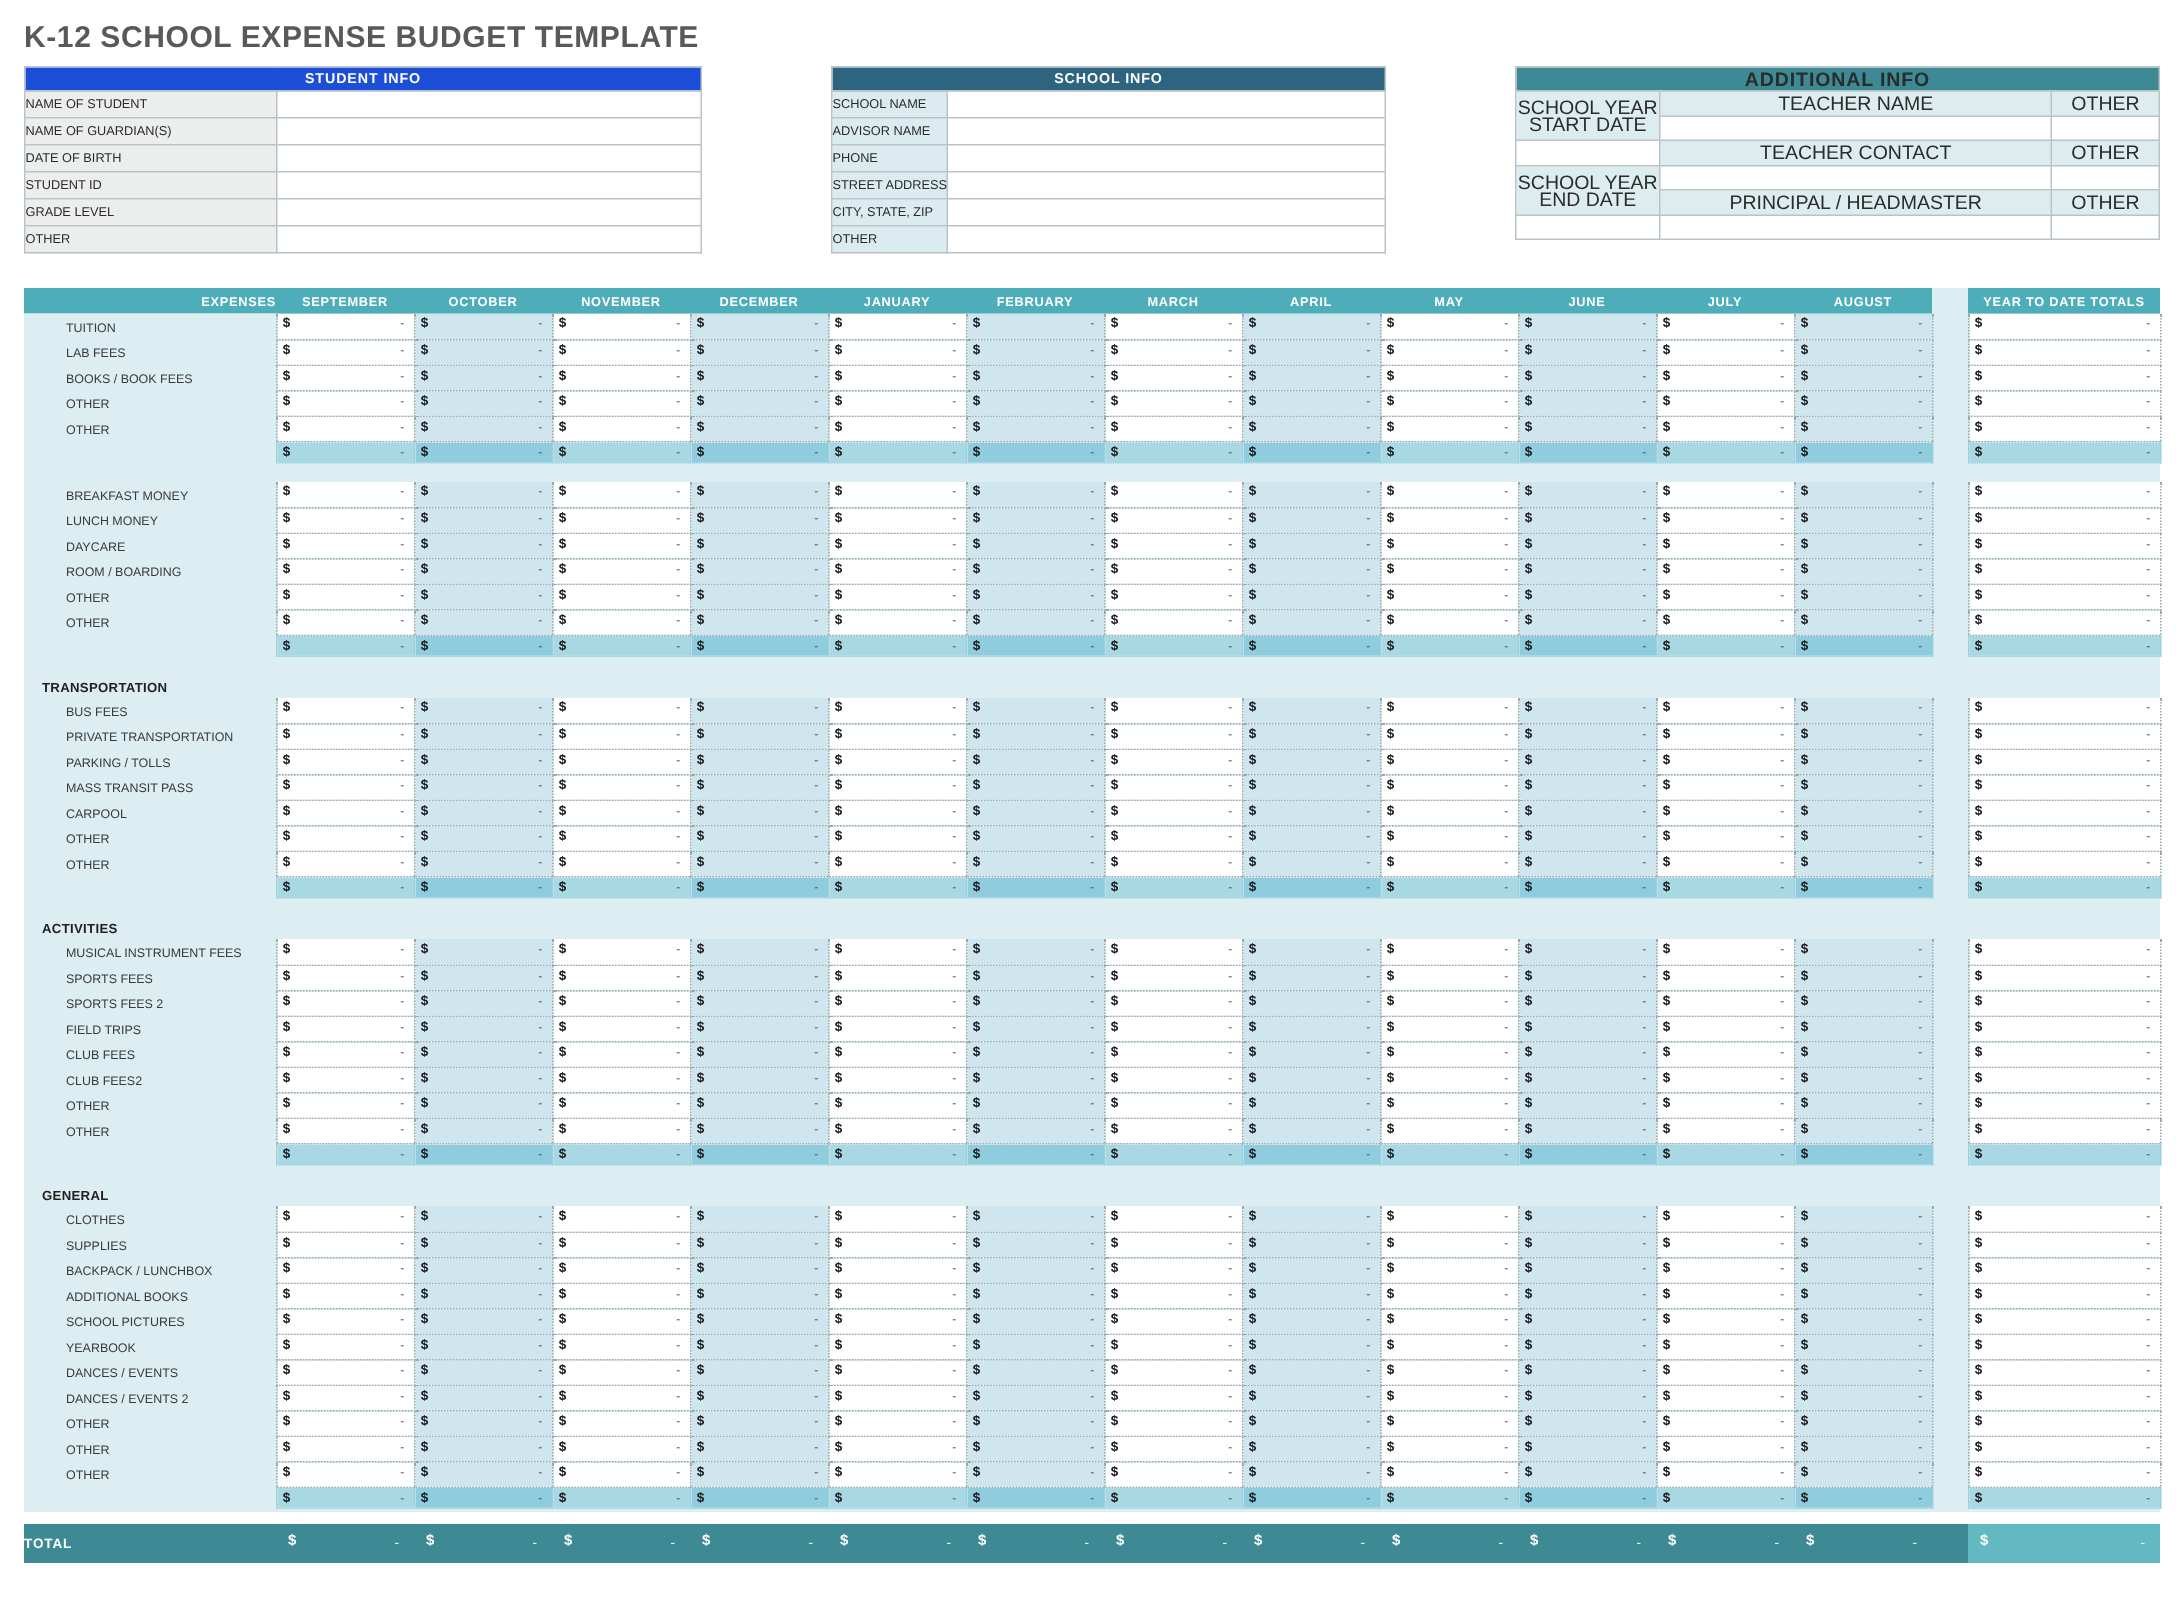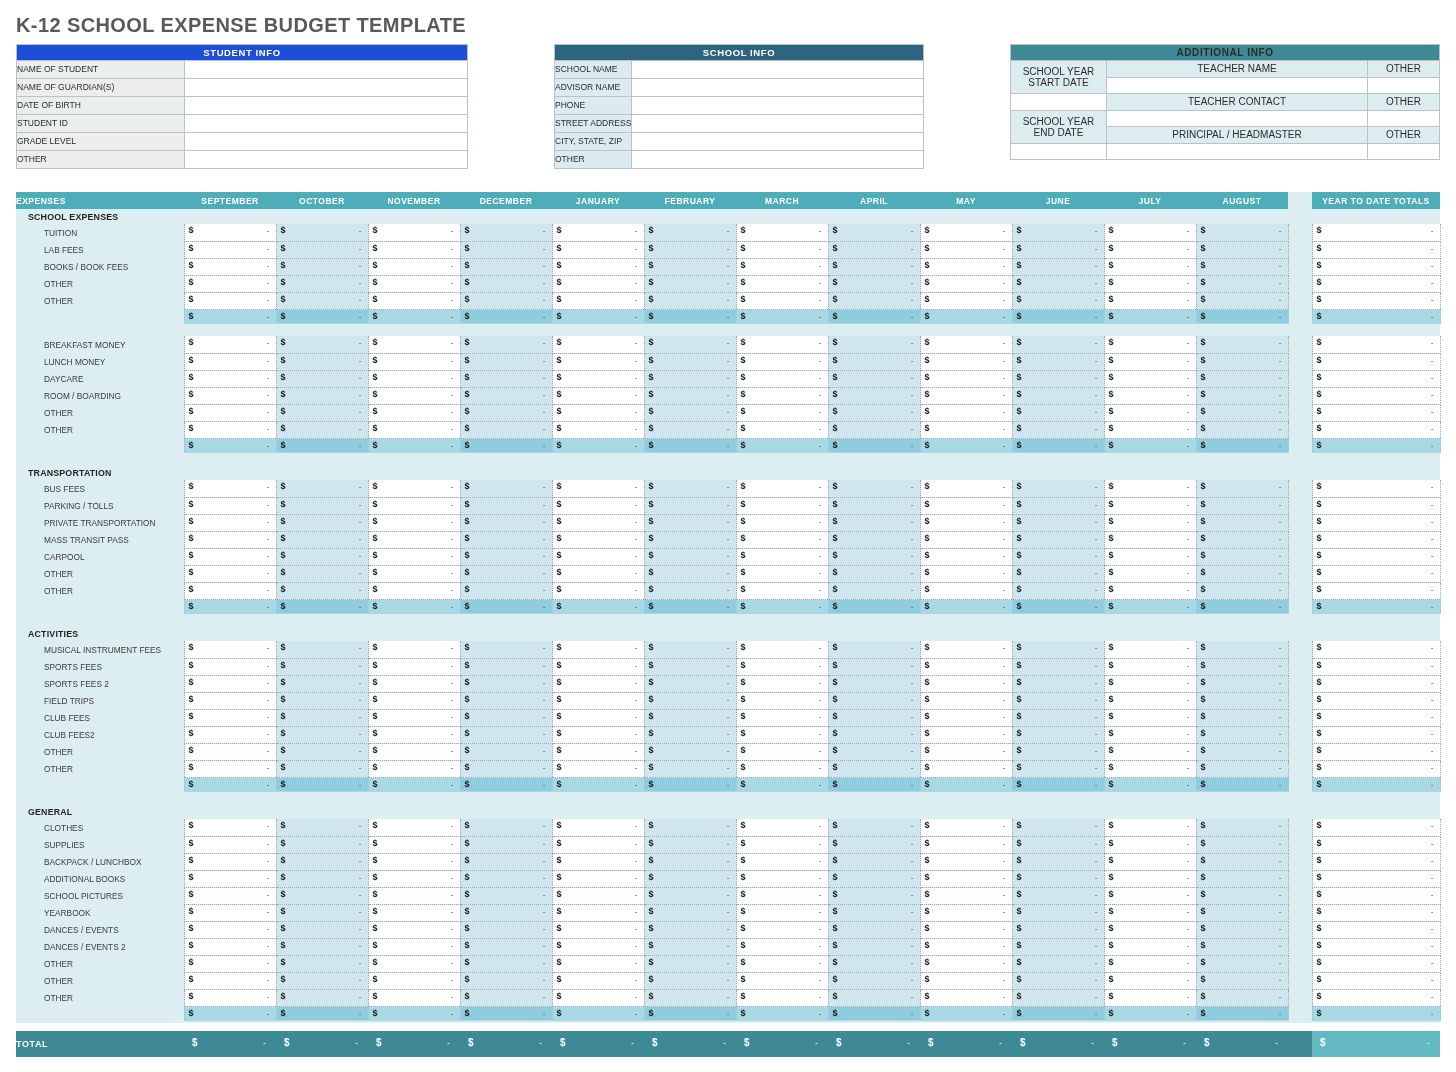--- a/index.html
+++ b/index.html
@@ -52,21 +52,21 @@
   #student-panel .lbl { background: #eceded; width: 168px; }
 
   
   #school-panel { left: 554px; top: 0; width: 370px; }
   #school-panel .panel-head { background: #2d6480; }
   #school-panel .lbl { background: #dcebf0; width: 74px; }
 
   
   #additional-panel { left: 1010px; top: 0; width: 430px; }
   #additional-panel .panel-head { background: #3d8a94; }
-  #additional-panel td { font-size: 10px; color: #2b2b2b; text-align: center; }
+  #additional-panel td { font-size: 13px; color: #2b2b2b; text-align: center; }
   .ai-side {
     background: #dcecef; text-align: center; width: 96px;
     font-size: 8.5px; line-height: 11px; color: #2b2b2b;
   }
   .ai-side-blank { background: #ffffff; }
   .ai-sub {
     background: #dcecef; text-align: center;
     height: 16px; line-height: 16px;
   }
   .ai-in { background: #ffffff; height: 16px; }
@@ -90,21 +90,21 @@
   
   thead th {
     background: #4dadb8;
     color: #ffffff;
     font-size: 8.5px;
     font-weight: bold;
     letter-spacing: .5px;
     height: 17px;
     text-align: center;
   }
-  thead th.h-label { text-align: left; }
+  thead th.h-label { text-align: right; }
   thead th.h-gap { background: #dceef2; }
 
   
   tr.section-row td {
     height: 15px;
     font-size: 8.8px;
     font-weight: bold;
     color: #231f20;
     padding-left: 12px;
     background: #dceef2;
@@ -335,37 +335,20 @@
           <th>APRIL</th>
           <th>MAY</th>
           <th>JUNE</th>
           <th>JULY</th>
           <th>AUGUST</th>
           <th class="h-gap"></th>
           <th>YEAR TO DATE TOTALS</th>
         </tr>
     </thead>
     <tbody id="budget-body">
-        <tr class="section-row">
-          <td>SCHOOL EXPENSES</td>
-          <td class="blank"></td>
-          <td class="blank"></td>
-          <td class="blank"></td>
-          <td class="blank"></td>
-          <td class="blank"></td>
-          <td class="blank"></td>
-          <td class="blank"></td>
-          <td class="blank"></td>
-          <td class="blank"></td>
-          <td class="blank"></td>
-          <td class="blank"></td>
-          <td class="blank"></td>
-          <td class="blank"></td>
-          <td class="blank"></td>
-        </tr>
         <tr class="item-row">
           <td class="rowlabel">TUITION</td>
           <td class="cell odd">
             <span class="dol">$</span>
             <span class="dash">-</span>
           </td>
           <td class="cell even">
             <span class="dol">$</span>
             <span class="dash">-</span>
           </td>
@@ -1188,77 +1171,77 @@
             <span class="dol">$</span>
             <span class="dash">-</span>
           </td>
           <td class="gapcell"></td>
           <td class="cell odd ytd">
             <span class="dol">$</span>
             <span class="dash">-</span>
           </td>
         </tr>
         <tr class="item-row">
+          <td class="rowlabel">PRIVATE TRANSPORTATION</td>
+          <td class="cell odd">
+            <span class="dol">$</span>
+            <span class="dash">-</span>
+          </td>
+          <td class="cell even">
+            <span class="dol">$</span>
+            <span class="dash">-</span>
+          </td>
+          <td class="cell odd">
+            <span class="dol">$</span>
+            <span class="dash">-</span>
+          </td>
+          <td class="cell even">
+            <span class="dol">$</span>
+            <span class="dash">-</span>
+          </td>
+          <td class="cell odd">
+            <span class="dol">$</span>
+            <span class="dash">-</span>
+          </td>
+          <td class="cell even">
+            <span class="dol">$</span>
+            <span class="dash">-</span>
+          </td>
+          <td class="cell odd">
+            <span class="dol">$</span>
+            <span class="dash">-</span>
+          </td>
+          <td class="cell even">
+            <span class="dol">$</span>
+            <span class="dash">-</span>
+          </td>
+          <td class="cell odd">
+            <span class="dol">$</span>
+            <span class="dash">-</span>
+          </td>
+          <td class="cell even">
+            <span class="dol">$</span>
+            <span class="dash">-</span>
+          </td>
+          <td class="cell odd">
+            <span class="dol">$</span>
+            <span class="dash">-</span>
+          </td>
+          <td class="cell even">
+            <span class="dol">$</span>
+            <span class="dash">-</span>
+          </td>
+          <td class="gapcell"></td>
+          <td class="cell odd ytd">
+            <span class="dol">$</span>
+            <span class="dash">-</span>
+          </td>
+        </tr>
+        <tr class="item-row">
           <td class="rowlabel">PARKING / TOLLS</td>
-          <td class="cell odd">
-            <span class="dol">$</span>
-            <span class="dash">-</span>
-          </td>
-          <td class="cell even">
-            <span class="dol">$</span>
-            <span class="dash">-</span>
-          </td>
-          <td class="cell odd">
-            <span class="dol">$</span>
-            <span class="dash">-</span>
-          </td>
-          <td class="cell even">
-            <span class="dol">$</span>
-            <span class="dash">-</span>
-          </td>
-          <td class="cell odd">
-            <span class="dol">$</span>
-            <span class="dash">-</span>
-          </td>
-          <td class="cell even">
-            <span class="dol">$</span>
-            <span class="dash">-</span>
-          </td>
-          <td class="cell odd">
-            <span class="dol">$</span>
-            <span class="dash">-</span>
-          </td>
-          <td class="cell even">
-            <span class="dol">$</span>
-            <span class="dash">-</span>
-          </td>
-          <td class="cell odd">
-            <span class="dol">$</span>
-            <span class="dash">-</span>
-          </td>
-          <td class="cell even">
-            <span class="dol">$</span>
-            <span class="dash">-</span>
-          </td>
-          <td class="cell odd">
-            <span class="dol">$</span>
-            <span class="dash">-</span>
-          </td>
-          <td class="cell even">
-            <span class="dol">$</span>
-            <span class="dash">-</span>
-          </td>
-          <td class="gapcell"></td>
-          <td class="cell odd ytd">
-            <span class="dol">$</span>
-            <span class="dash">-</span>
-          </td>
-        </tr>
-        <tr class="item-row">
-          <td class="rowlabel">PRIVATE TRANSPORTATION</td>
           <td class="cell odd">
             <span class="dol">$</span>
             <span class="dash">-</span>
           </td>
           <td class="cell even">
             <span class="dol">$</span>
             <span class="dash">-</span>
           </td>
           <td class="cell odd">
             <span class="dol">$</span>

